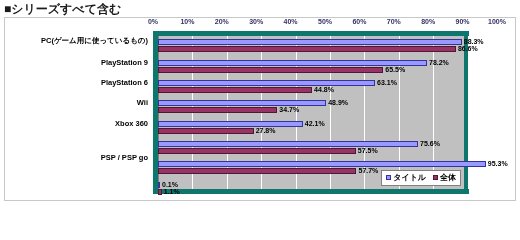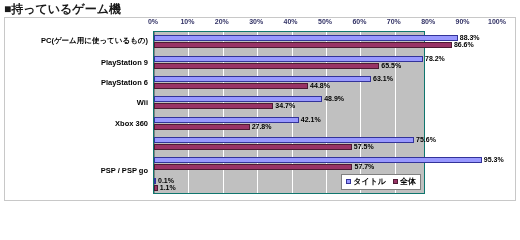--- a/index.html
+++ b/index.html
@@ -32,23 +32,23 @@
     position:absolute;top:0;
     font-size:7px;color:#333366;font-weight:bold;
     transform:translateX(-50%);
     white-space:nowrap;
   }
 
   
   .plot{
     position:absolute;
     left:148px;top:13px;
-    width:272px;height:163px;
+    width:316px;height:163px;
     background:#c0c0c0;
-    border:1px solid #0f766e;
+    border:5px solid #0f766e;
     box-sizing:border-box;
     padding-left:25px;
   }
   .vgrid{
     position:absolute;top:0;bottom:0;width:1px;background:#ffffff;
   }
   .vgrid.axis0{background:#808080;}
 
   
   .cat-labels{position:absolute;left:0;top:13px;width:146px;height:163px;}
@@ -90,21 +90,21 @@
     width:5px;height:5px;display:inline-block;box-sizing:border-box;
   }
   .swatch.title{background:#9999ff;border:1px solid #333399;}
   .swatch.total{background:#993366;border:1px solid #4d1a33;}
 </style>
 </head>
 <body>
 
 <div class="page">
 
-  <div class="heading">■持っているゲーム機</div>
+  <div class="heading">■シリーズすべて含む</div>
 
   <div class="chart-frame">
 
     <div class="xaxis">
         <span class="xtick" style="left: 148px;">0%</span>
         <span class="xtick" style="left: 182.4px;">10%</span>
         <span class="xtick" style="left: 216.8px;">20%</span>
         <span class="xtick" style="left: 251.2px;">30%</span>
         <span class="xtick" style="left: 285.6px;">40%</span>
         <span class="xtick" style="left: 320px;">50%</span>
@@ -114,21 +114,21 @@
         <span class="xtick" style="left: 457.6px;">90%</span>
         <span class="xtick" style="left: 492px;">100%</span>
       </div>
 
     <div class="cat-labels">
         <div class="cat-label" style="top: 10.1875px;">PC(ゲーム用に使っているもの)</div>
         <div class="cat-label" style="top: 30.5625px;">PlayStation 9</div>
         <div class="cat-label" style="top: 50.9375px;">PlayStation 6</div>
         <div class="cat-label" style="top: 71.3125px;">Wii</div>
         <div class="cat-label" style="top: 91.6875px;">Xbox 360</div>
-        <div class="cat-label" style="top: 139px;">PSP / PSP go</div>
+        <div class="cat-label" style="top: 126px;">PSP / PSP go</div>
       </div>
 
     <div class="plot">
       <div class="gridlines">
           <div class="vgrid axis0" style="left: 0px;"></div>
           <div class="vgrid" style="left: 34.4px;"></div>
           <div class="vgrid" style="left: 68.8px;"></div>
           <div class="vgrid" style="left: 103.2px;"></div>
           <div class="vgrid" style="left: 137.6px;"></div>
           <div class="vgrid" style="left: 172px;"></div>

